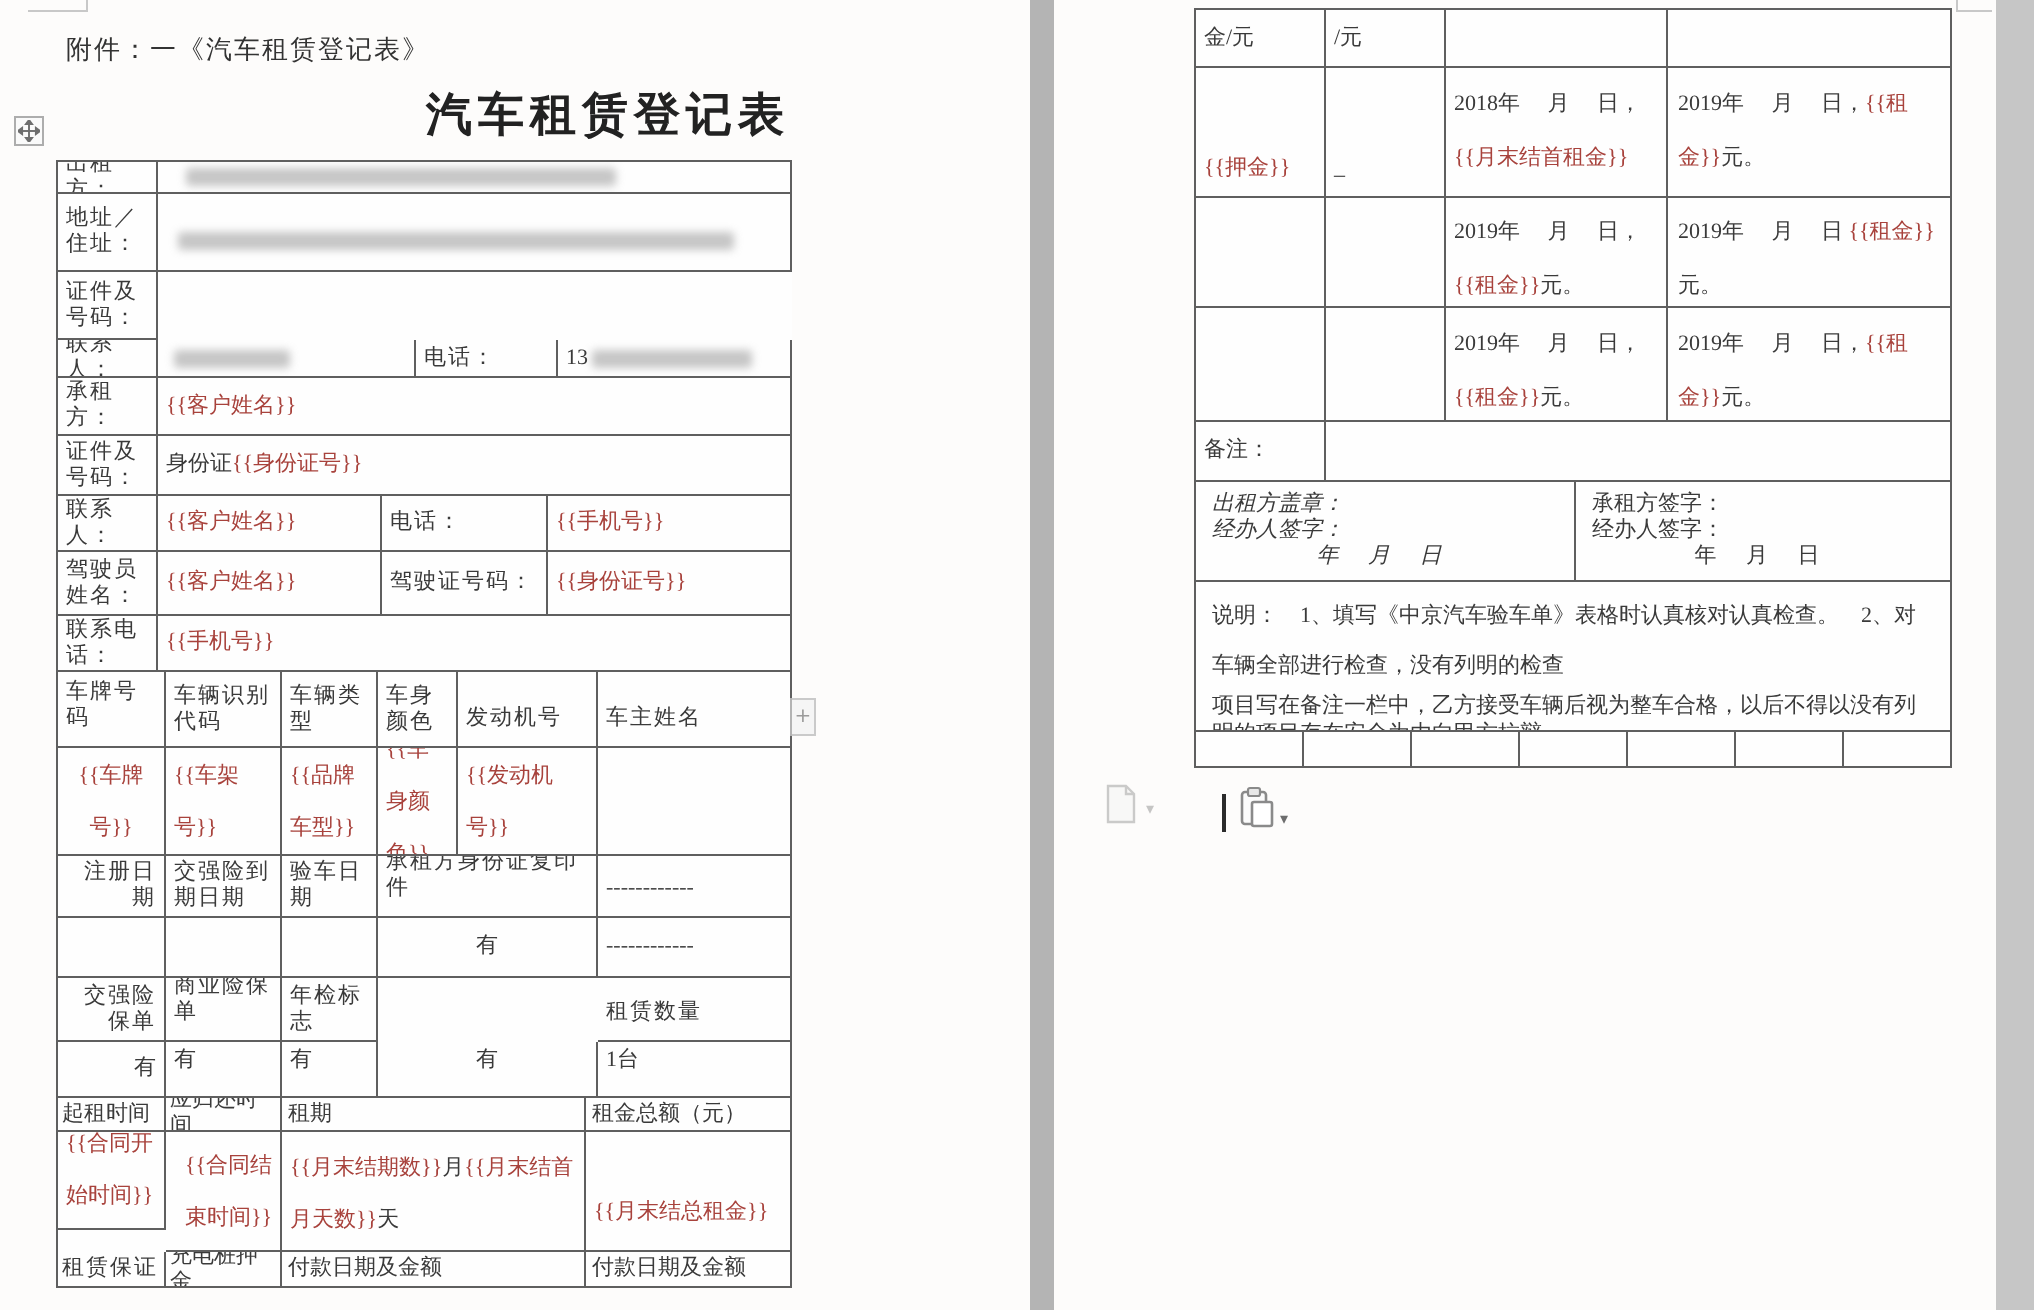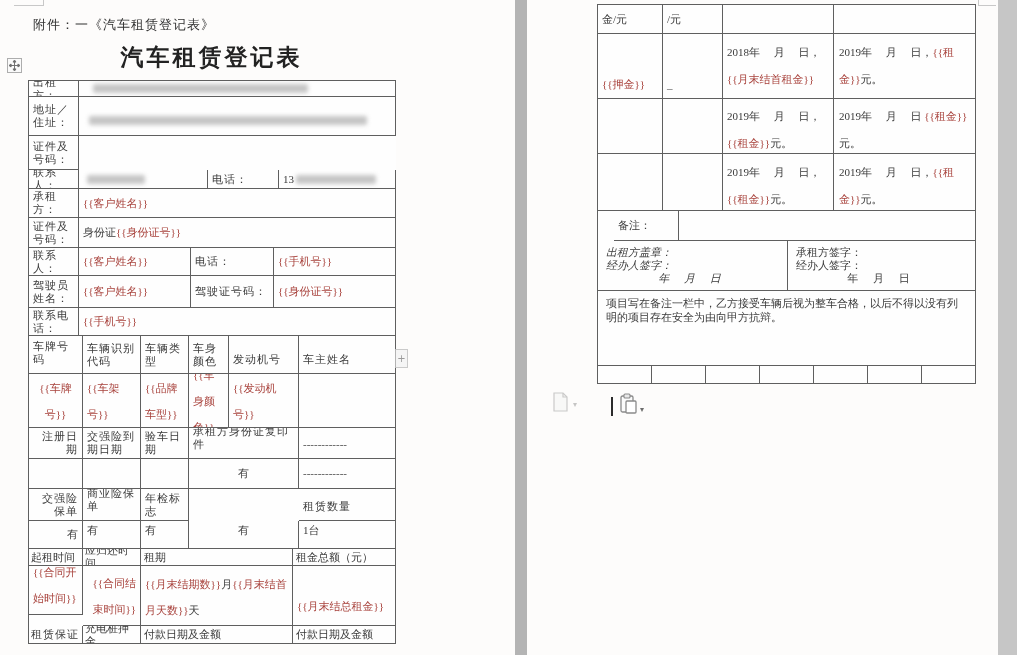--- a/index.html
+++ b/index.html
@@ -13,21 +13,21 @@
     position:relative;
     background:#fdfdfd;
     font-family:"Liberation Serif","DejaVu Serif",serif;
     color:var(--ink);
   }
   .gap-band{position:absolute;top:0;height:655px;background:#b4b4b4;}
   .page{position:absolute;top:0;height:655px;background:#fdfcfb;}
   .cornerline{position:absolute;background:#c8c8c8;}
 
   .attach{position:absolute;left:33px;top:16px;font-size:13px;letter-spacing:1px;color:#333;}
-  .doc-title{position:absolute;left:28px;top:42px;width:367px;text-align:center;
+  .doc-title{position:absolute;left:28px;top:42px;width:367px;text-align:right;
     font-size:23px;font-weight:bold;letter-spacing:3px;color:#222;}
 
   .tbl{position:absolute;border-top:1px solid var(--bc);border-left:1px solid var(--bc);background:#fefefe;}
   .cell{
     position:absolute;
     border-right:1px solid var(--bc);
     border-bottom:1px solid var(--bc);
     font-size:11px;
     color:var(--ink);
     padding:1px 4px;
@@ -229,35 +229,36 @@
 
   <div class="cell" style="left:0;top:149px;width:65px;height:57px;"></div>
   <div class="cell" style="left:65px;top:149px;width:60px;height:57px;"></div>
   <div class="cell lh27 wrap" style="left:125px;top:149px;width:111px;height:57px;padding:5px 4px;">
     <span>2019年　 月　 日，</span><span class="red">{{租金}}</span><span>元。</span>
   </div>
   <div class="cell lh27 wrap" style="left:236px;top:149px;width:142px;height:57px;padding:5px 5px;">
     <span>2019年　 月　 日，</span><span class="red">{{租金}}</span><span>元。</span>
   </div>
 
-  <div class="cell" style="left:16px;top:206px;width:65px;height:30px;text-align:right;">备注：</div>
+  <div class="cell" style="left:0;top:206px;width:65px;height:30px;text-align:right;">备注：</div>
   <div class="cell" style="left:65px;top:206px;width:313px;height:30px;"></div>
 
   <div class="cell sigcell" style="left:0;top:236px;width:190px;height:50px;font-style:italic;">
     <span>出租方盖章：</span>
     <span>经办人签字：</span>
     <span class="ymd">年 月 日</span>
   </div>
   <div class="cell sigcell" style="left:190px;top:236px;width:188px;height:50px;">
     <span>承租方签字：</span>
     <span>经办人签字：</span>
     <span class="ymd">年 月 日</span>
   </div>
 
   <div class="cell notes wrap" style="left:0;top:286px;width:378px;height:75px;padding:5px 8px;">
+    <p class="p1">说明：　1、填写《中京汽车验车单》表格时认真核对认真检查。　2、对车辆全部进行检查，没有列明的检查</p>
     <p class="p2">项目写在备注一栏中，乙方接受车辆后视为整车合格，以后不得以没有列明的项目存在安全为由向甲方抗辩。</p>
   </div>
 
   <div class="cell" style="left:0;top:361px;width:54px;height:18px;"></div>
   <div class="cell" style="left:54px;top:361px;width:54px;height:18px;"></div>
   <div class="cell" style="left:108px;top:361px;width:54px;height:18px;"></div>
   <div class="cell" style="left:162px;top:361px;width:54px;height:18px;"></div>
   <div class="cell" style="left:216px;top:361px;width:54px;height:18px;"></div>
   <div class="cell" style="left:270px;top:361px;width:54px;height:18px;"></div>
   <div class="cell" style="left:324px;top:361px;width:54px;height:18px;"></div>

